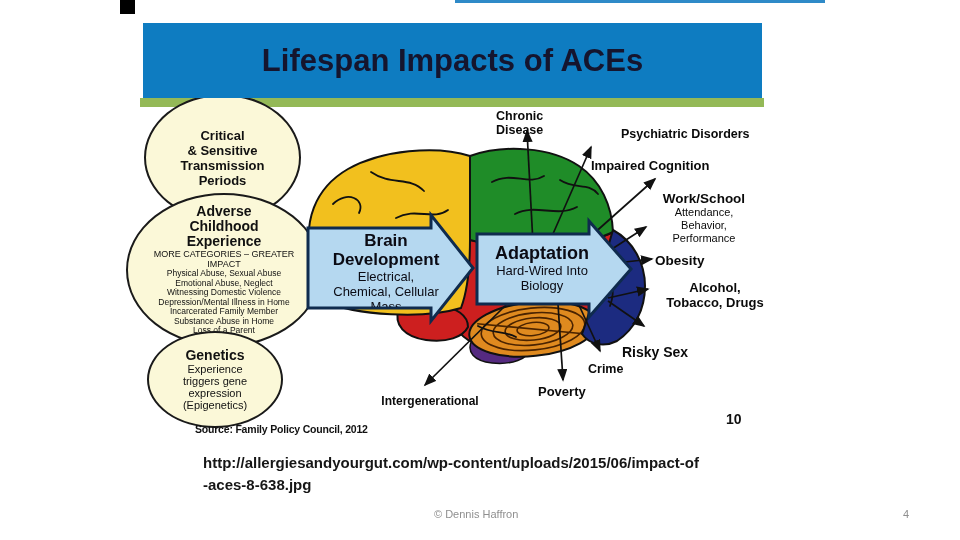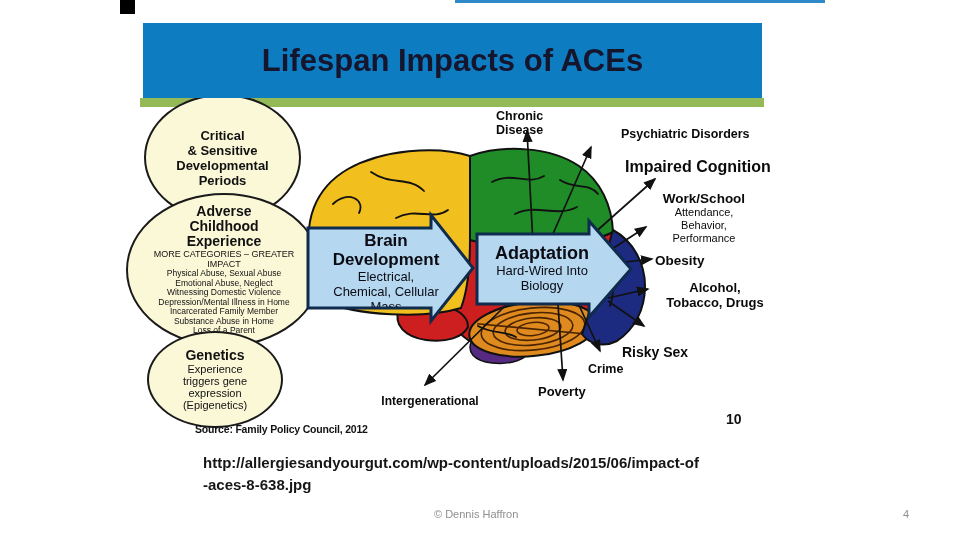--- a/index.html
+++ b/index.html
@@ -47,21 +47,21 @@
   .arrowtext{z-index:2;text-align:center;overflow:hidden;}
   .arrowtext .t{font-weight:700;font-size:17px;line-height:19px;color:#0b0b14;}
   .arrowtext .s{font-size:13px;line-height:15px;color:#0b0b14;}
   .a2 .t{font-size:18px;line-height:20px;}
 
   
   .lbl{z-index:2;font-weight:700;color:#0a0a0a;white-space:nowrap;}
   .lbl .sub{font-weight:400;}
   .chronic{left:496px;top:110px;font-size:12.5px;line-height:13.5px;}
   .psychiatric{left:585px;top:127px;font-size:12.5px;margin-left:36px;}
-  .impaired{left:625px;top:158px;font-size:16px;}
+  .impaired{left:591px;top:158px;font-size:13px;}
   .workschool{left:645px;top:191px;width:118px;text-align:center;font-size:13.5px;line-height:15px;}
   .workschool .sub{font-size:11px;line-height:12.8px;}
   .obesity{left:655px;top:253px;font-size:13.5px;}
   .alcohol{left:650px;top:281px;width:130px;text-align:center;font-size:13px;line-height:14.5px;}
   .risky{left:622px;top:333px;font-size:14px;margin-top:11px;}
   .crime{left:588px;top:362px;font-size:12.5px;}
   .poverty{left:538px;top:384px;font-size:13px;}
   .intergen{left:352px;top:395px;width:156px;text-align:center;font-size:12px;line-height:13.5px;}
 
   .source{left:147px;top:423px;font-size:10.5px;font-weight:700;letter-spacing:-0.2px;z-index:2;padding-left:48px;}
@@ -80,21 +80,21 @@
   <div class="abs top-sliver"></div>
 
   <div class="abs titlebar">
     <span>Lifespan Impacts of ACEs</span>
   </div>
   <div class="abs greenstrip"></div>
 
   <div class="abs circle c1">
     <div>Critical</div>
     <div>&amp; Sensitive</div>
-    <div>Developmental</div>
+    <div>Transmission</div>
     <div>Periods</div>
   </div>
 
   <div class="abs circle c2">
     <div class="t">Adverse</div>
     <div class="t">Childhood</div>
     <div class="t">Experience</div>
     <div class="s">MORE CATEGORIES – GREATER</div>
     <div class="s">IMPACT</div>
     <div class="i">Physical Abuse, Sexual Abuse</div>

